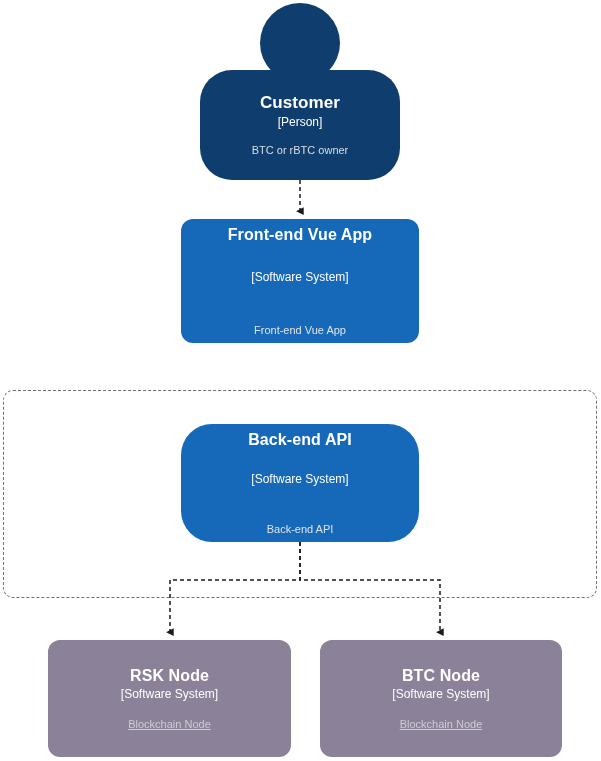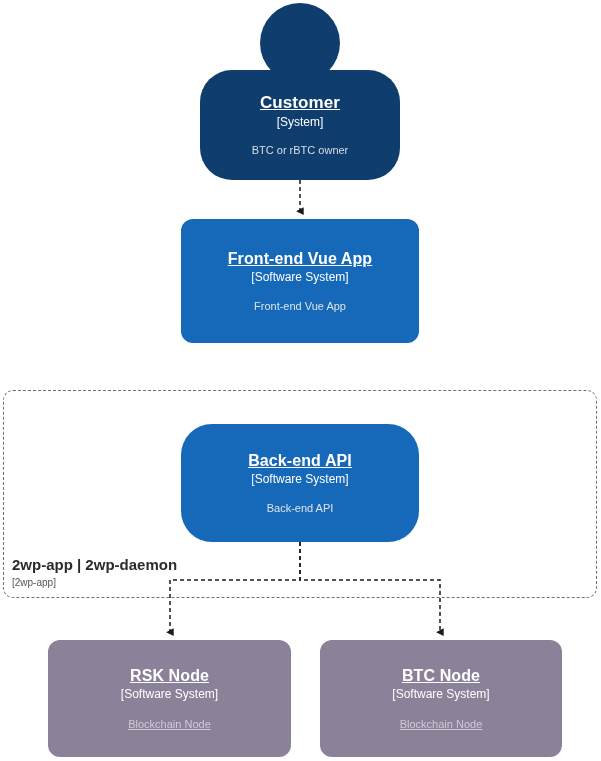--- a/index.html
+++ b/index.html
@@ -39,21 +39,20 @@
     text-align: center;
     z-index: 3;
     padding: 6px 10px;
   }
   .node .title {
     font-weight: bold;
     font-size: 16px;
     color: #ffffff;
     line-height: 1.2;
     letter-spacing: 0.1px;
-    text-decoration: underline;
   }
   .node .type {
     font-size: 12px;
     color: #ffffff;
     line-height: 1.35;
     margin-top: 1px;
   }
   .node .desc {
     font-size: 11px;
     color: #dfe4ea;
@@ -80,20 +79,21 @@
     background: #0E3D6E;
     border-radius: 32px;
     z-index: 3;
   }
   .person-body .title { font-size: 17px; }
   .person-body .desc { color: #d9dee6; margin-top: 12px; }
 
   
   .system-blue {
     background: #1668B8;
+    justify-content: space-between;
   }
   #node-frontend {
     left: 181px;
     top: 219px;
     width: 238px;
     height: 124px;
   }
   #node-backend {
     left: 181px;
     top: 424px;
@@ -169,40 +169,36 @@
     <path d="M 300 180 L 300 211" stroke="#1a1a1a" stroke-width="1.5" fill="none" stroke-dasharray="4,3" marker-end="url(#arrowhead)"></path>
 
     <path d="M 300 542 L 300 580 L 170 580 L 170 632" stroke="#1a1a1a" stroke-width="1.5" fill="none" stroke-dasharray="4,3" marker-end="url(#arrowhead)"></path>
 
     <path d="M 300 542 L 300 580 L 440 580 L 440 632" stroke="#1a1a1a" stroke-width="1.5" fill="none" stroke-dasharray="4,3" marker-end="url(#arrowhead)"></path>
   </svg>
 
   <div class="person-head"></div>
   <div class="node person-body">
     <div class="title">Customer</div>
-    <div class="type">[System]</div>
+    <div class="type">[Person]</div>
     <div class="desc">BTC or rBTC owner</div>
   </div>
 
   <div id="node-frontend" class="node system-blue">
     <div class="title">Front-end Vue App</div>
     <div class="type">[Software System]</div>
     <div class="desc">Front-end Vue App</div>
   </div>
 
   <div id="node-backend" class="node system-blue">
     <div class="title">Back-end API</div>
     <div class="type">[Software System]</div>
     <div class="desc">Back-end API</div>
   </div>
 
-  <div id="boundary-label">
-    <div class="b-title">2wp-app | 2wp-daemon</div>
-    <div class="b-type">[2wp-app]</div>
-  </div>
 
   <div id="node-rsk" class="node system-purple">
     <div class="title">RSK Node</div>
     <div class="type">[Software System]</div>
     <div class="desc">Blockchain Node</div>
   </div>
 
   <div id="node-btc" class="node system-purple">
     <div class="title">BTC Node</div>
     <div class="type">[Software System]</div>

